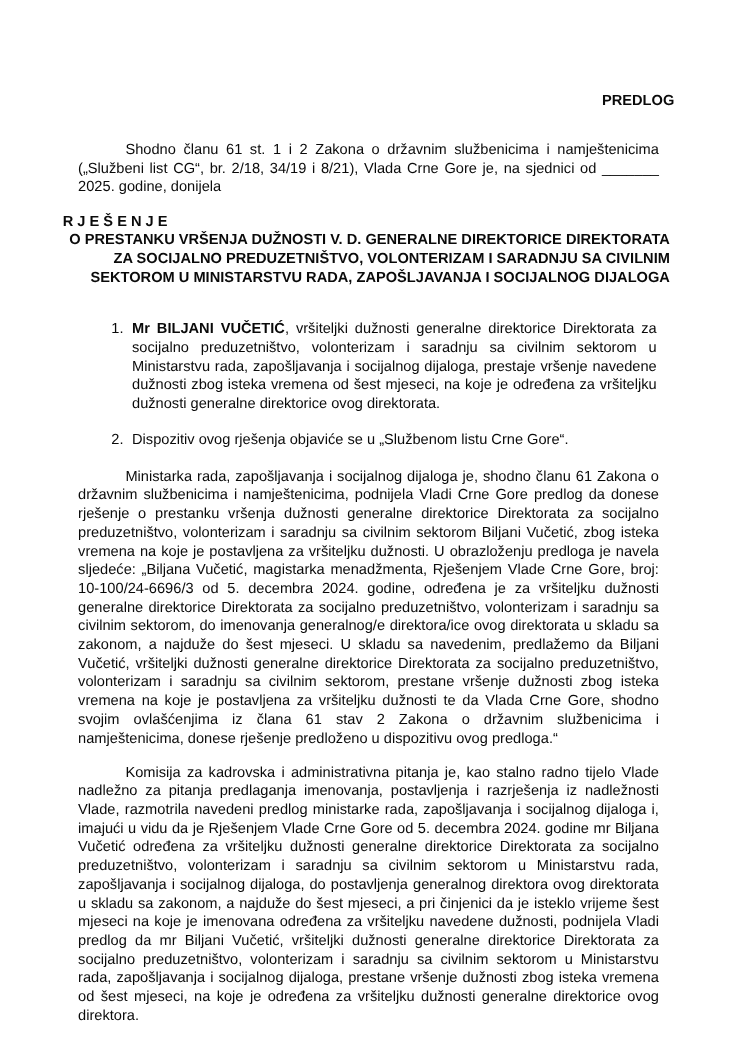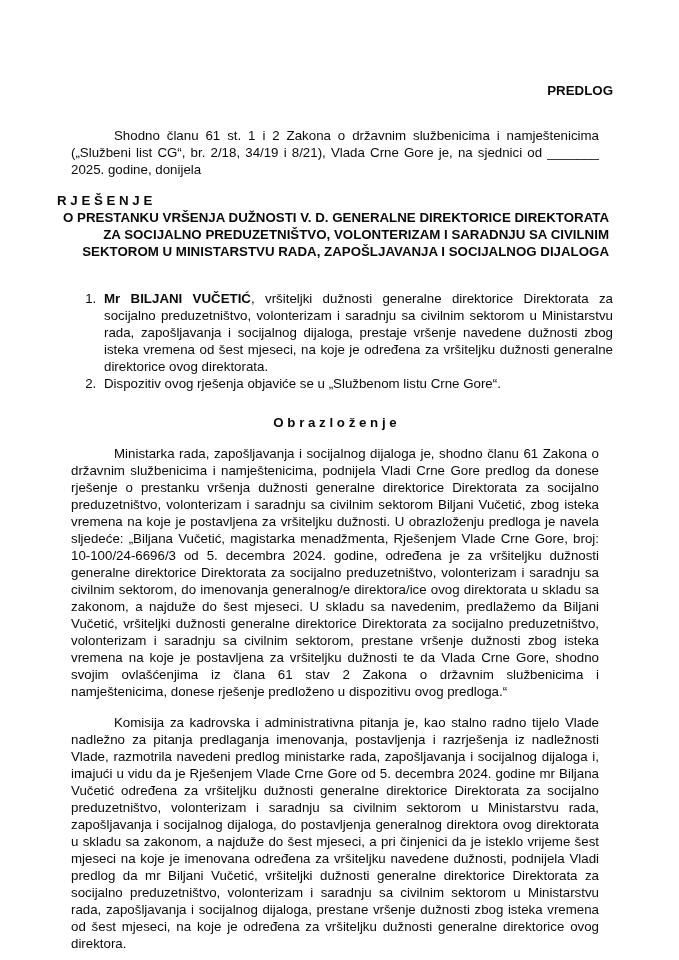--- a/index.html
+++ b/index.html
@@ -42,21 +42,21 @@
     margin: 0 auto;
     width: 548px;
   }
   ol.dispositiv {
     margin: 30px 0 0 0;
     padding: 0 0 0 43px;
   }
   ol.dispositiv li {
     text-align: justify;
     padding-left: 4px;
-    margin: 0;
+    margin: 16px;
   }
   .heading-reason {
     text-align: center;
     font-weight: bold;
     margin: 22px 0 12px 0;
   }
 </style>
 </head>
 <body>
 
@@ -68,19 +68,18 @@
 
   <p class="heading-main">R J E Š E N J E</p>
 
   <p class="heading-sub">O PRESTANKU VRŠENJA DUŽNOSTI V. D. GENERALNE DIREKTORICE DIREKTORATA ZA SOCIJALNO PREDUZETNIŠTVO, VOLONTERIZAM I SARADNJU SA CIVILNIM SEKTOROM U MINISTARSTVU RADA, ZAPOŠLJAVANJA I SOCIJALNOG DIJALOGA</p>
 
   <ol class="dispositiv">
     <li><span class="b">Mr BILJANI VUČETIĆ</span><span>, vršiteljki dužnosti generalne direktorice Direktorata za socijalno preduzetništvo, volonterizam i saradnju sa civilnim sektorom u Ministarstvu rada, zapošljavanja i socijalnog dijaloga, prestaje vršenje navedene dužnosti zbog isteka vremena od šest mjeseci, na koje je određena za vršiteljku dužnosti generalne direktorice ovog direktorata.</span></li>
     <li><span class="b"></span><span>Dispozitiv ovog rješenja objaviće se u „Službenom listu Crne Gore“.</span></li>
   </ol>
 
-  <p class="heading-reason">O b r a z l o ž e n j e</p>
 
   <p class="body-par">Ministarka rada, zapošljavanja i socijalnog dijaloga je, shodno članu 61 Zakona o državnim službenicima i namještenicima, podnijela Vladi Crne Gore predlog da donese rješenje o prestanku vršenja dužnosti generalne direktorice Direktorata za socijalno preduzetništvo, volonterizam i saradnju sa civilnim sektorom Biljani Vučetić, zbog isteka vremena na koje je postavljena za vršiteljku dužnosti. U obrazloženju predloga je navela sljedeće: „Biljana Vučetić, magistarka menadžmenta, Rješenjem Vlade Crne Gore, broj: 10-100/24-6696/3 od 5. decembra 2024. godine, određena je za vršiteljku dužnosti generalne direktorice Direktorata za socijalno preduzetništvo, volonterizam i saradnju sa civilnim sektorom, do imenovanja generalnog/e direktora/ice ovog direktorata u skladu sa zakonom, a najduže do šest mjeseci. U skladu sa navedenim, predlažemo da Biljani Vučetić, vršiteljki dužnosti generalne direktorice Direktorata za socijalno preduzetništvo, volonterizam i saradnju sa civilnim sektorom, prestane vršenje dužnosti zbog isteka vremena na koje je postavljena za vršiteljku dužnosti te da Vlada Crne Gore, shodno svojim ovlašćenjima iz člana 61 stav 2 Zakona o državnim službenicima i namještenicima, donese rješenje predloženo u dispozitivu ovog predloga.“</p>
 
   <p class="body-par">Komisija za kadrovska i administrativna pitanja je, kao stalno radno tijelo Vlade nadležno za pitanja predlaganja imenovanja, postavljenja i razrješenja iz nadležnosti Vlade, razmotrila navedeni predlog ministarke rada, zapošljavanja i socijalnog dijaloga i, imajući u vidu da je Rješenjem Vlade Crne Gore od 5. decembra 2024. godine mr Biljana Vučetić određena za vršiteljku dužnosti generalne direktorice Direktorata za socijalno preduzetništvo, volonterizam i saradnju sa civilnim sektorom u Ministarstvu rada, zapošljavanja i socijalnog dijaloga, do postavljenja generalnog direktora ovog direktorata u skladu sa zakonom, a najduže do šest mjeseci, a pri činjenici da je isteklo vrijeme šest mjeseci na koje je imenovana određena za vršiteljku navedene dužnosti, podnijela Vladi predlog da mr Biljani Vučetić, vršiteljki dužnosti generalne direktorice Direktorata za socijalno preduzetništvo, volonterizam i saradnju sa civilnim sektorom u Ministarstvu rada, zapošljavanja i socijalnog dijaloga, prestane vršenje dužnosti zbog isteka vremena od šest mjeseci, na koje je određena za vršiteljku dužnosti generalne direktorice ovog direktora.</p>
 
 </div>
 
 </body></html>

